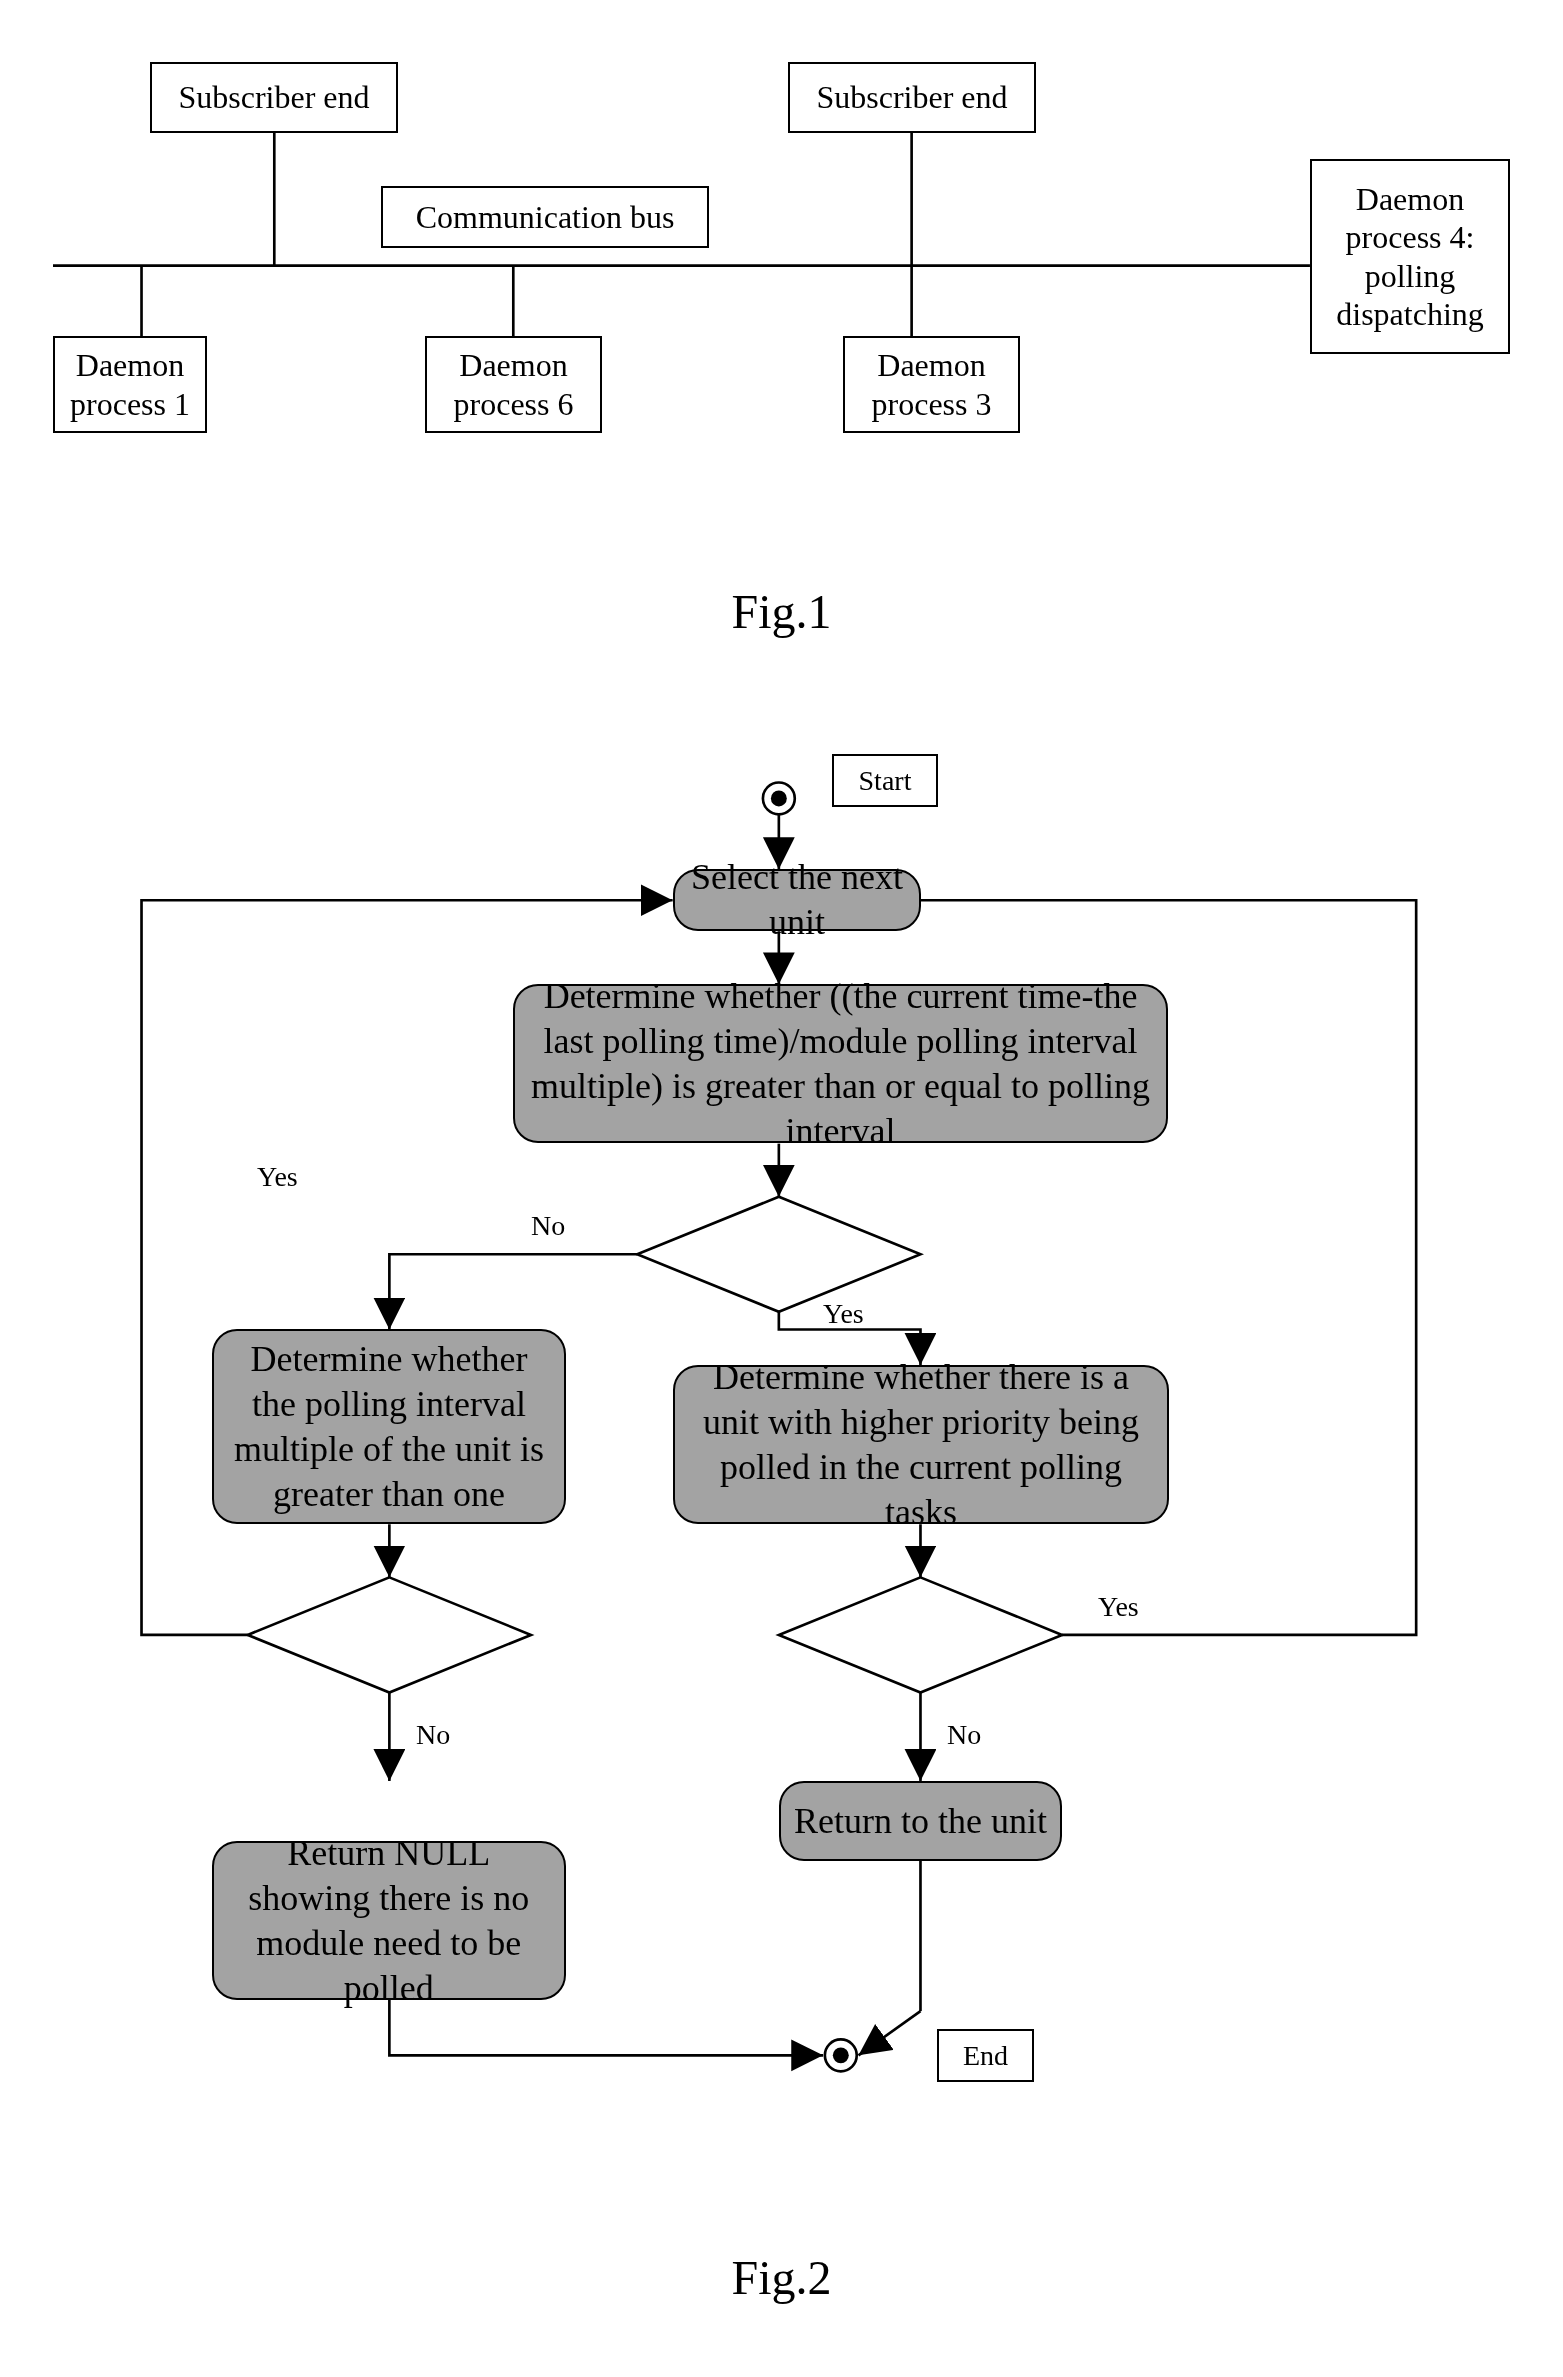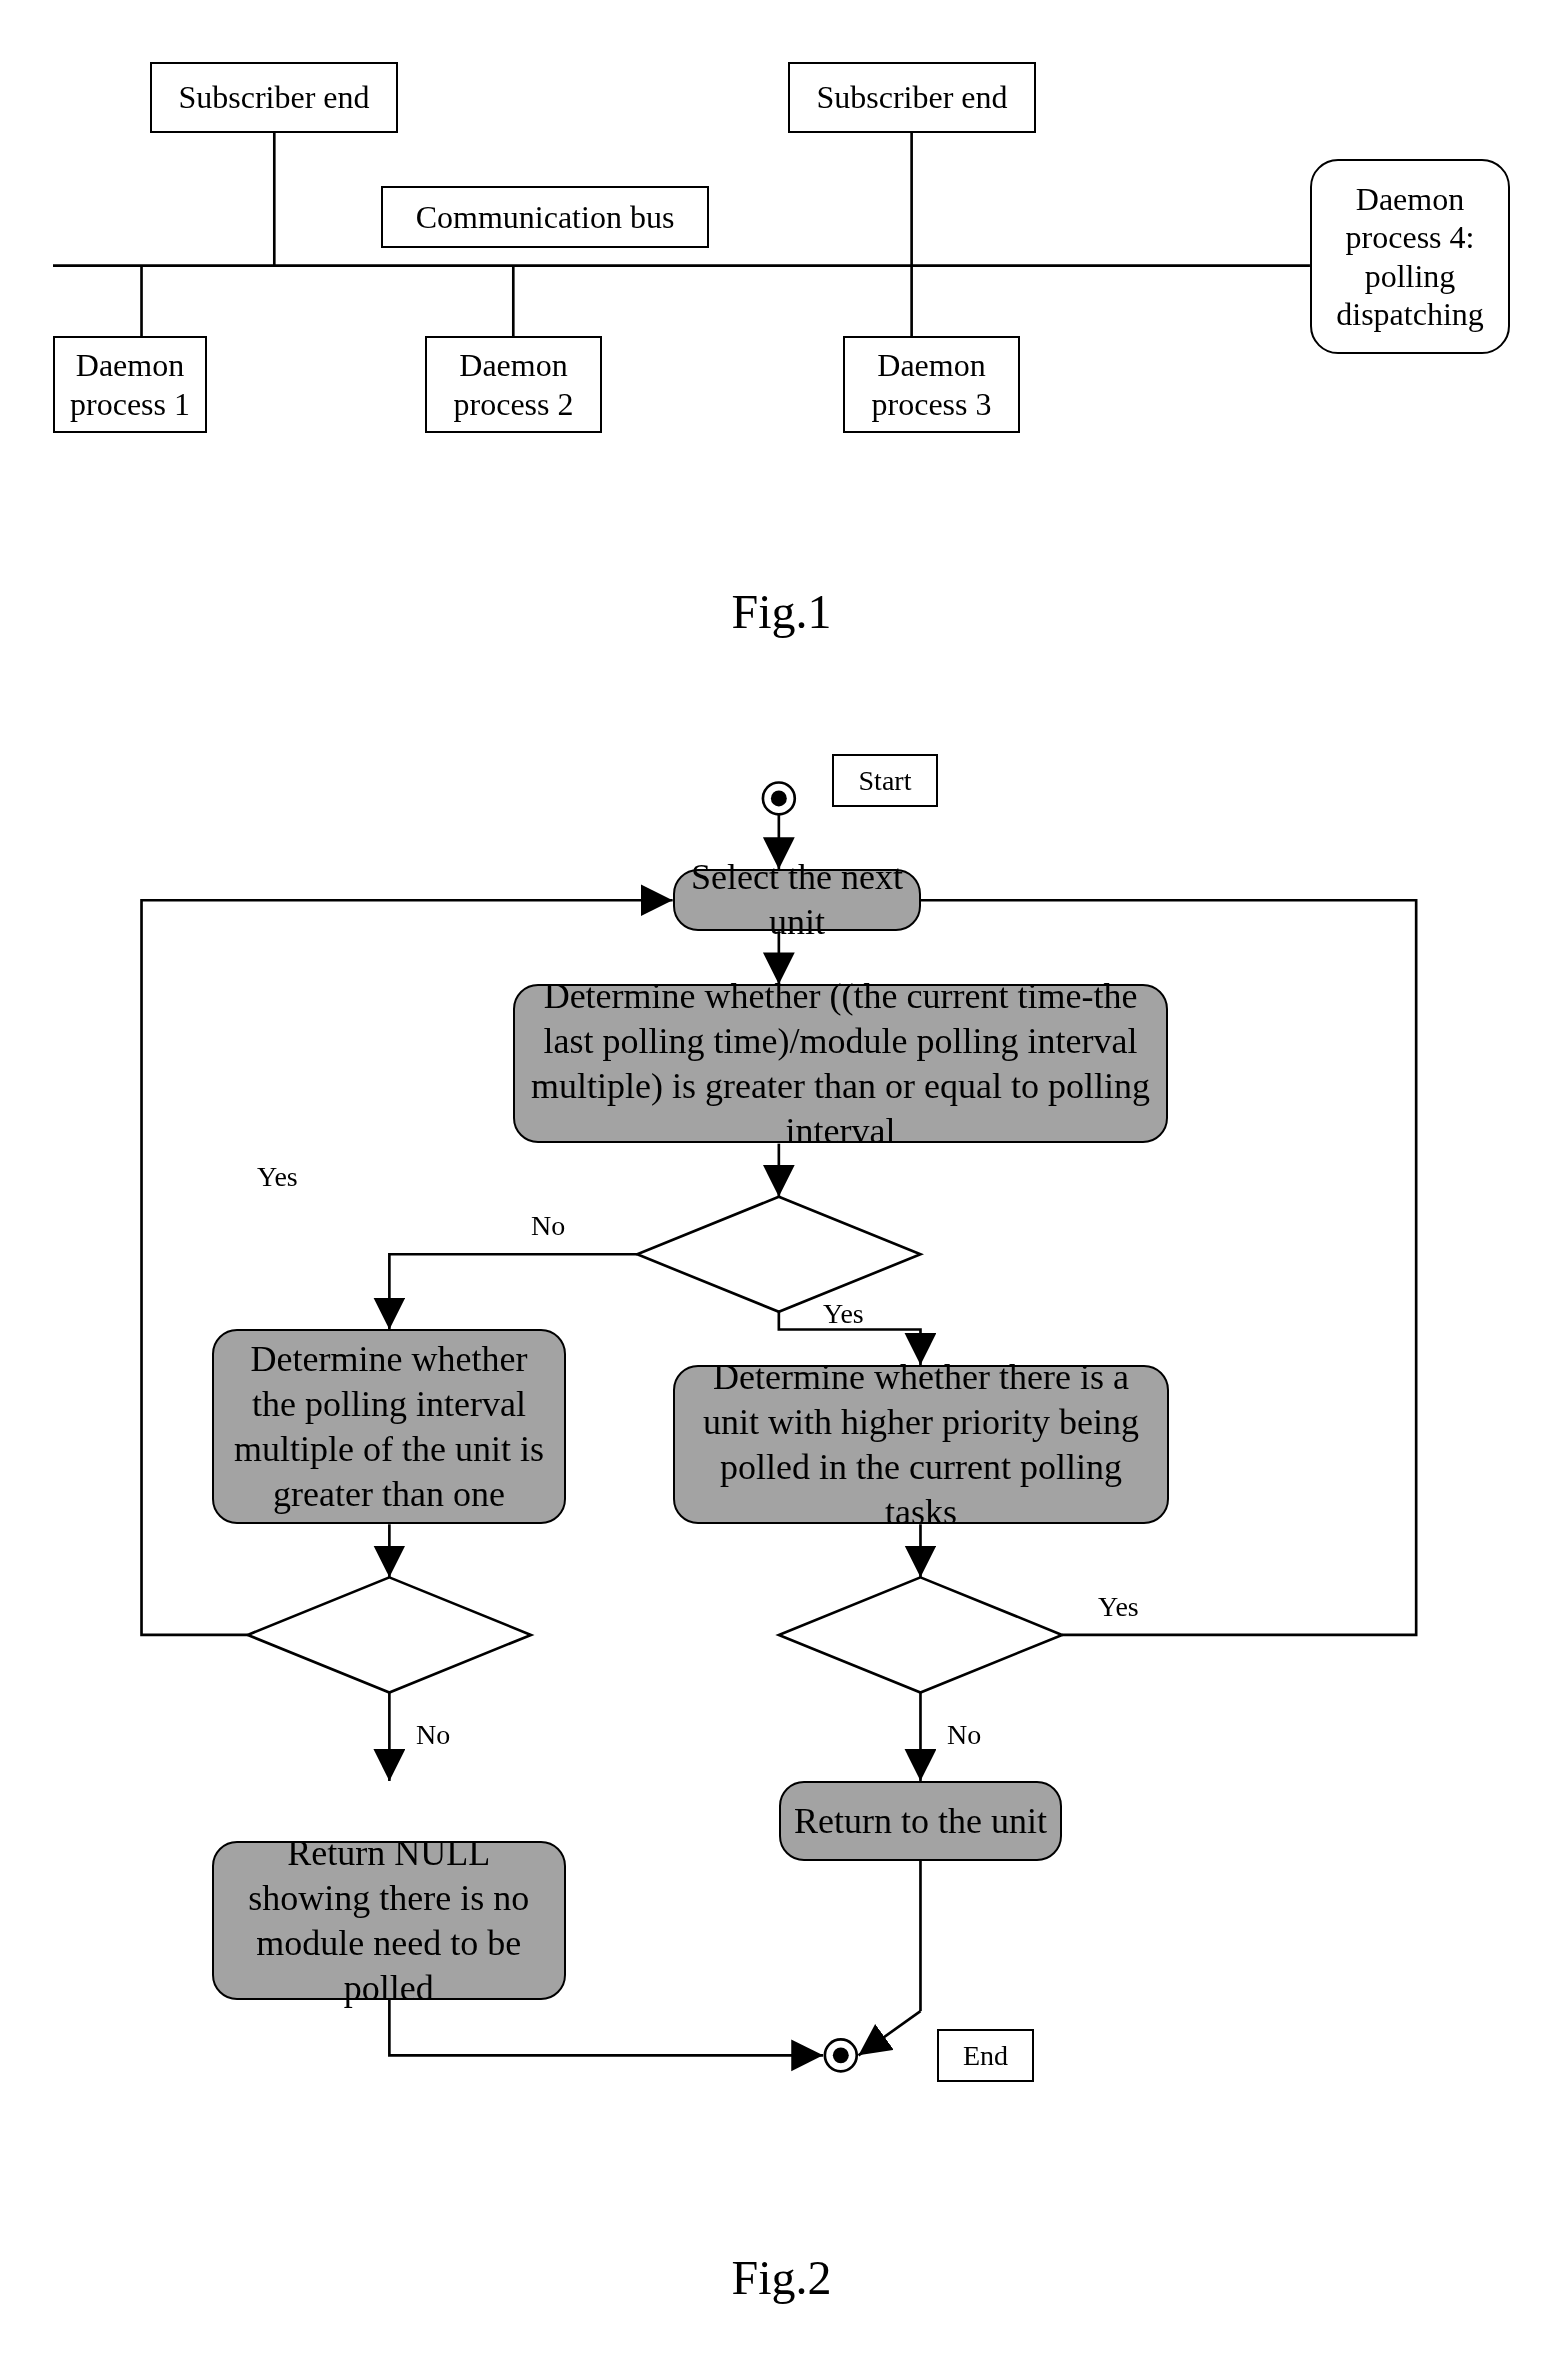--- a/index.html
+++ b/index.html
@@ -83,26 +83,26 @@
     <div class="box" style="left:735px; top:8.9px; width:248px; height:71px;">
       <span>Subscriber end</span>
     </div>
     <div class="box" style="left:328px; top:133px; width:328px; height:62px;">
       <span>Communication bus</span>
     </div>
     <div class="box" style="left:0px; top:283px; width:154px; height:97px;">
       <span>Daemon process 1</span>
     </div>
     <div class="box" style="left:372px; top:283px; width:177px; height:97px;">
-      <span>Daemon process 2</span>
+      <span>Daemon process 6</span>
     </div>
     <div class="box" style="left:770px; top:283px; width:177px; height:97px;margin-left:20px;">
       <span>Daemon process 3</span>
     </div>
-    <div class="box" style="left:1257px; top:106px; width:200px; height:195px;border-radius:28px;">
+    <div class="box" style="left:1257px; top:106px; width:200px; height:195px;">
       <span>Daemon process 4: polling dispatching</span>
     </div>
   </div>
   <div class="caption">Fig.1</div>
 
   <div style="height:106px;"></div>
 
   <div class="fig" style="height:1470px; width:1457px;">
 
     <svg class="svg-abs" width="1457" height="1470" viewBox="0 0 1646 1660">

